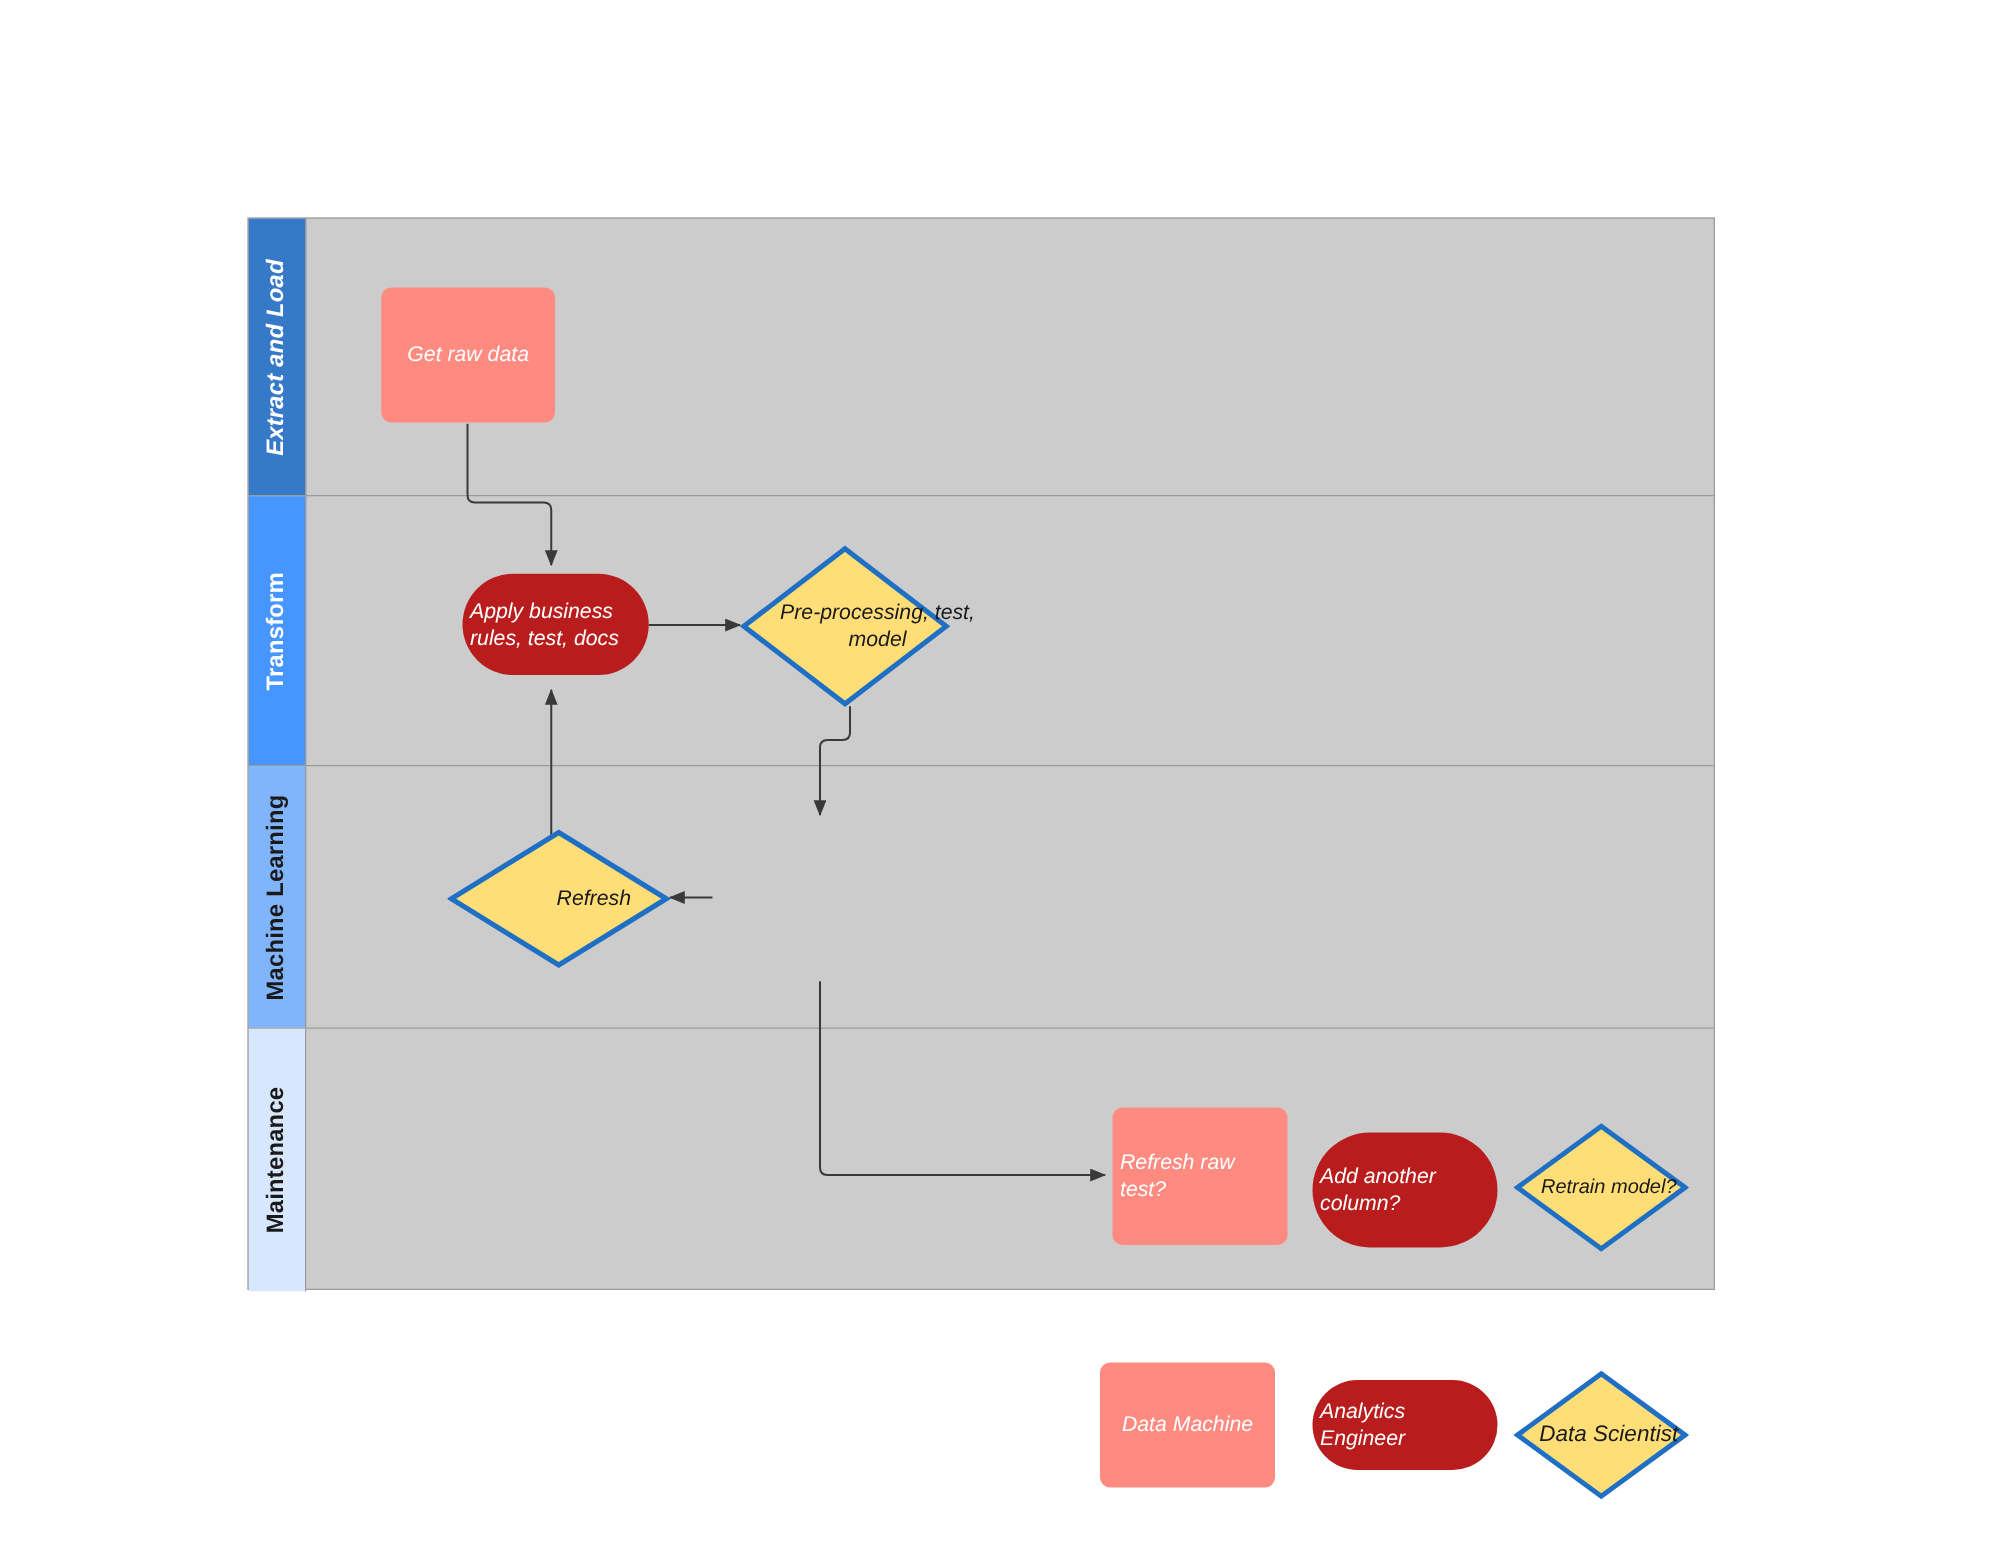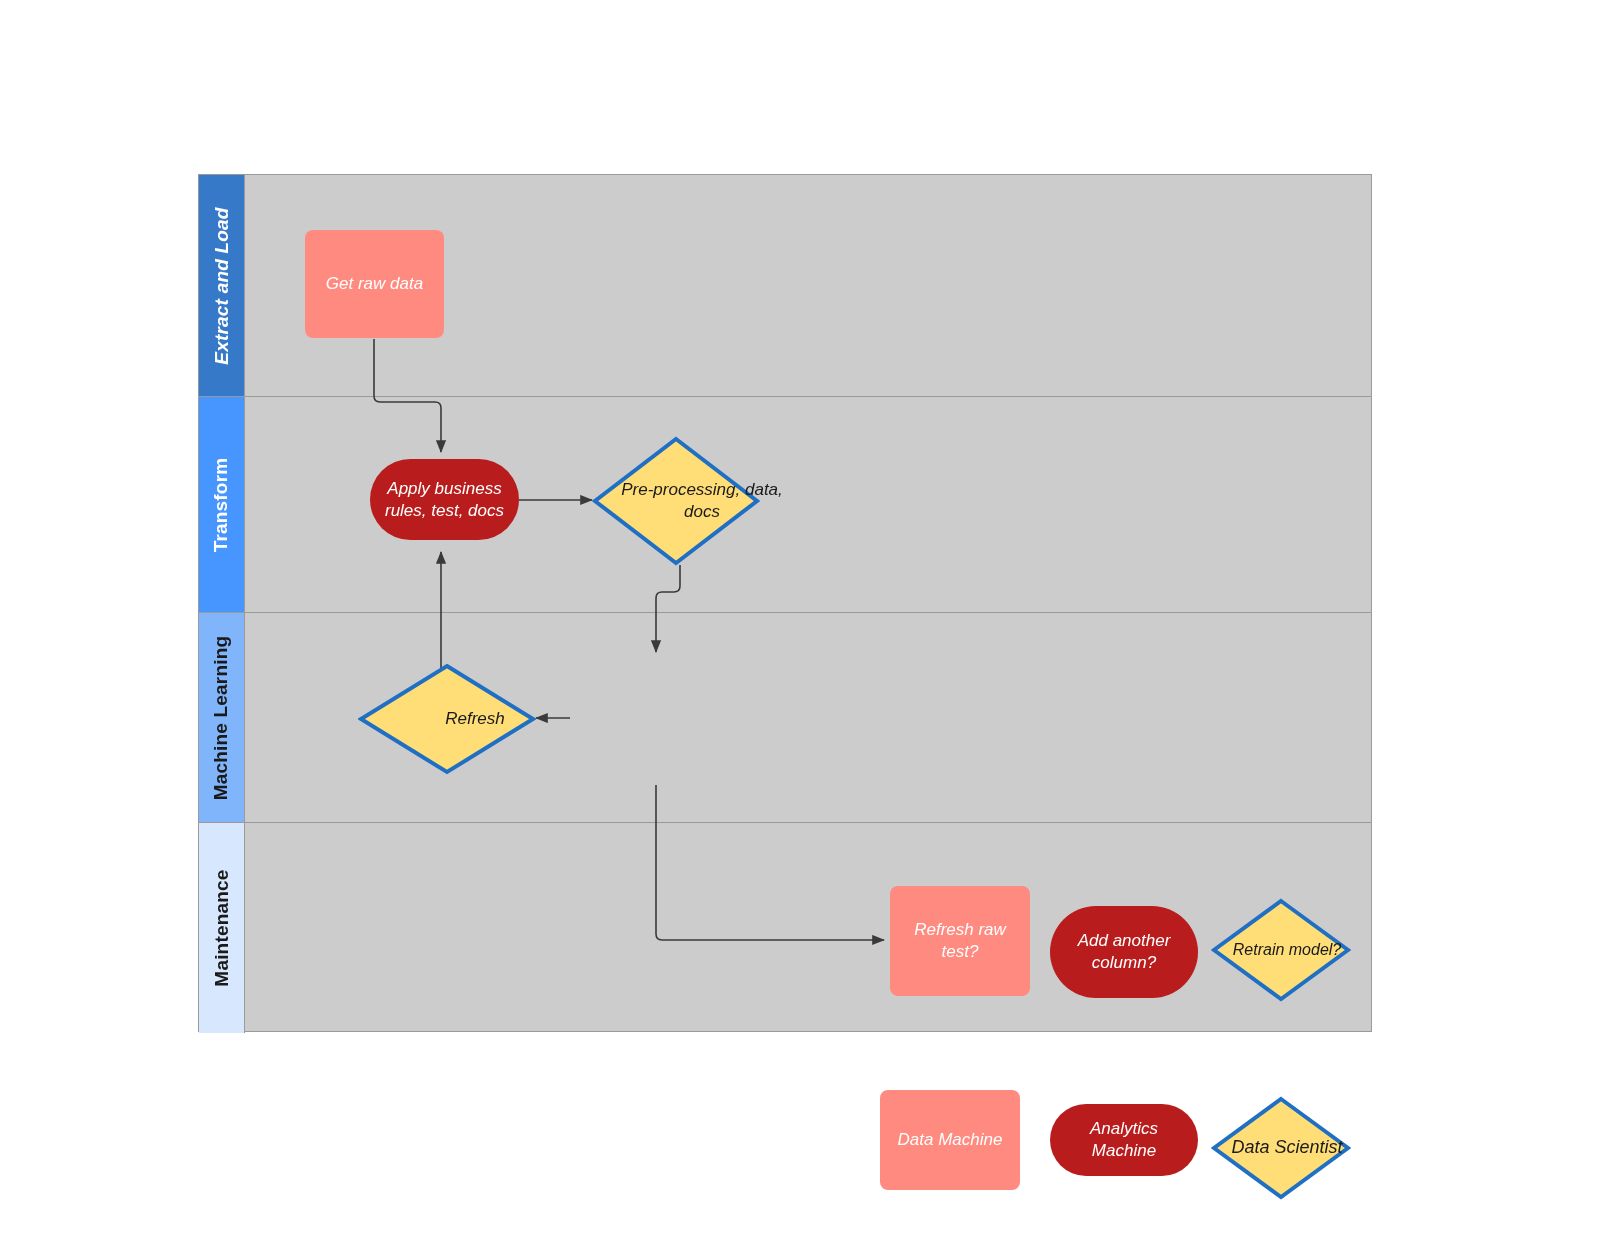--- a/index.html
+++ b/index.html
@@ -62,21 +62,21 @@
     letter-spacing: 0.2px;
   }
 
   
   .node {
     position: absolute;
     box-sizing: border-box;
     display: flex;
     align-items: center;
     justify-content: center;
-    text-align: center;
+    text-align: left;
     font-style: italic;
     font-size: 17px;
     line-height: 1.28;
     padding: 2px 6px;
   }
 
   .shape-rect {
     background: #ff8a80;
     border-radius: 8px;
     color: #ffffff;
@@ -187,21 +187,21 @@
   </div>
 
   <div class="node shape-pill" style="left:370px; top:459px; width:149px; height:81px;">
     <span>Apply business rules, test, docs</span>
   </div>
 
   <div class="shape-diamond-wrap" style="left:592px; top:436px; width:168px; height:130px;">
     <svg class="shape-diamond-bg" viewBox="0 0 168 130" preserveAspectRatio="none">
       <polygon points="84,3 165,65 84,127 3,65" fill="#ffdd77" stroke="#1f6fc4" stroke-width="4"></polygon>
     </svg>
-    <div class="shape-diamond-label" style="padding:0 26px;">Pre-processing, data, docs</div>
+    <div class="shape-diamond-label" style="padding:0 26px;">Pre-processing, test, model</div>
   </div>
 
   <div class="shape-diamond-wrap" style="left:358px; top:663px; width:178px; height:112px;">
     <svg class="shape-diamond-bg" viewBox="0 0 178 112" preserveAspectRatio="none">
       <polygon points="89,3 175,56 89,109 3,56" fill="#ffdd77" stroke="#1f6fc4" stroke-width="4"></polygon>
     </svg>
     <div class="shape-diamond-label" style="padding:0 28px;">Refresh</div>
   </div>
 
 
@@ -220,21 +220,21 @@
     <div class="shape-diamond-label" style="padding:0 6px; font-size:16px;">Retrain model?</div>
   </div>
 
   <div class="legend">
 
     <div class="node shape-rect" style="left:0px; top:0px; width:140px; height:100px;">
       <span>Data Machine</span>
     </div>
 
     <div class="node shape-pill" style="left:170px; top:14px; width:148px; height:72px;">
-      <span>Analytics Machine</span>
+      <span>Analytics Engineer</span>
     </div>
 
     <div class="shape-diamond-wrap" style="left:331px; top:6px; width:140px; height:104px;">
       <svg class="shape-diamond-bg" viewBox="0 0 140 104" preserveAspectRatio="none">
         <polygon points="70,3 137,52 70,101 3,52" fill="#ffdd77" stroke="#1f6fc4" stroke-width="4"></polygon>
       </svg>
       <div class="shape-diamond-label" style="padding:0 6px; font-size:18px;">Data Scientist</div>
     </div>
 
   </div>

